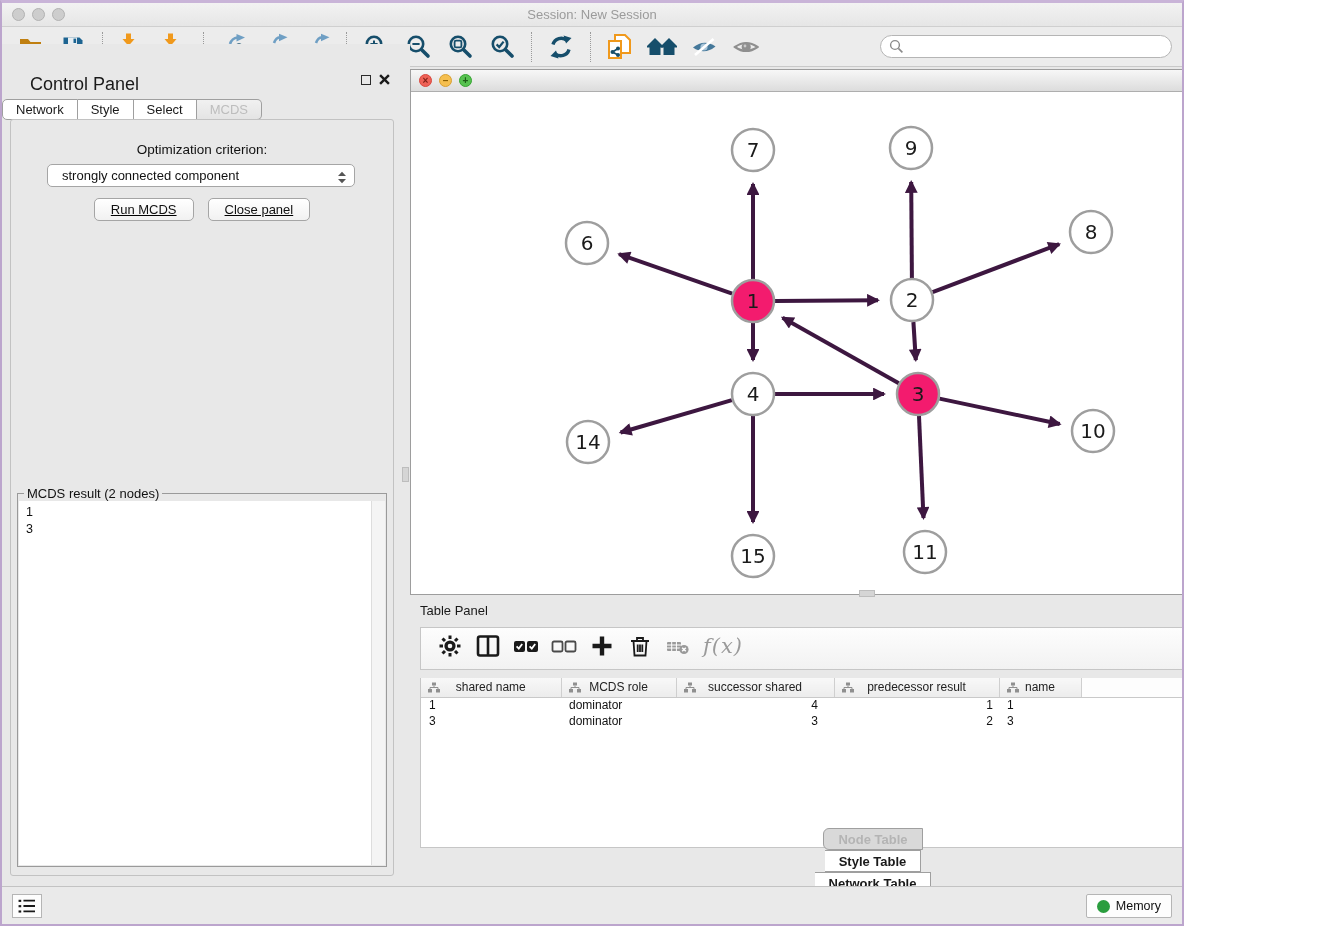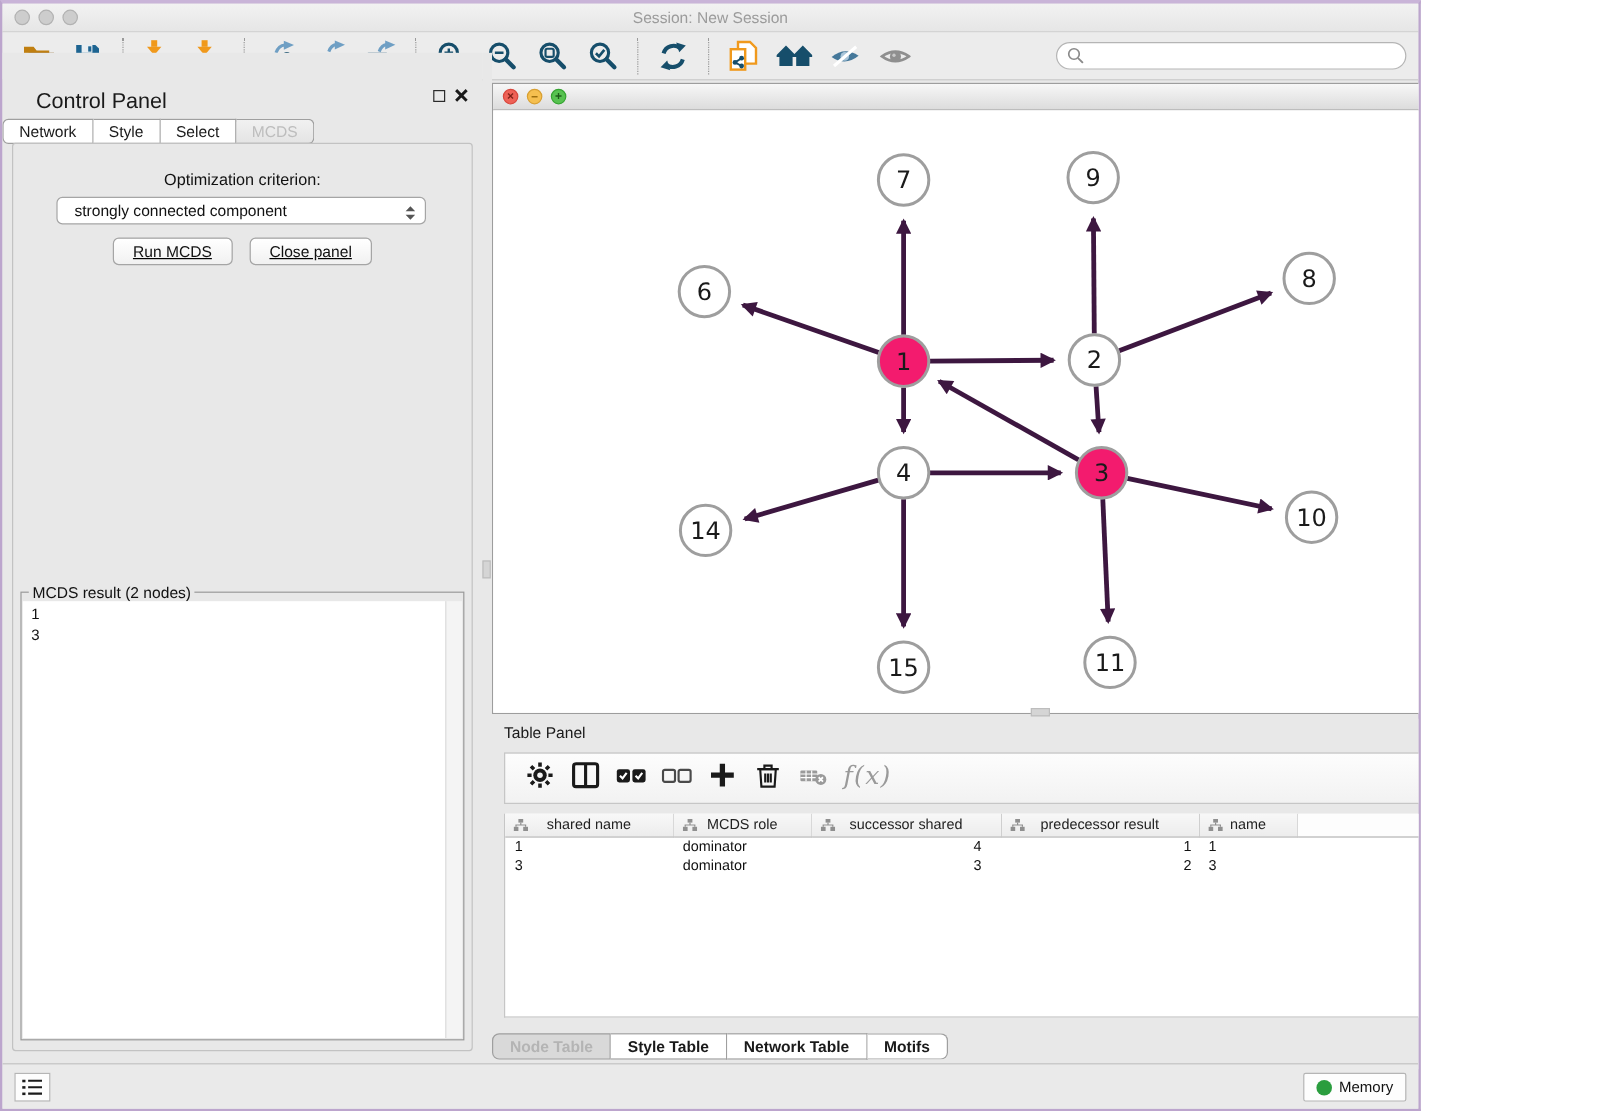--- a/index.html
+++ b/index.html
@@ -95,21 +95,21 @@
   table.datatable th { height:19px; background:linear-gradient(#f8f8f8,#ececec);
                        border-right:1px solid #cfcfcf; border-bottom:1px solid #c9c9c9;
                        font-size:12px; font-weight:normal; color:#222; position:relative; }
   table.datatable th .sorticon { position:absolute; left:7px; top:4px; }
   table.datatable th.filler { background:#fdfdfd; border-right:none; }
   table.datatable td { height:16px; font-size:12px; color:#111; padding:0 8px; white-space:nowrap; }
   td.al { text-align:left; } td.ar { text-align:right; }
   td.ar.pad1 { padding-right:16px; } td.ar.pad2 { padding-right:6px; }
 
   .btabs-strip { position:absolute; left:0; right:0; bottom:1px; height:36px;
-                 display:flex; justify-content:flex-start; align-items:center; }
+                 display:flex; justify-content:center; align-items:center;flex-direction:column; }
   .btab { height:22px; padding:0 14px; font-size:13px; font-weight:bold; line-height:21px;
           background:#fff; border:1px solid #9f9f9f; border-left:none; color:#1a1a1a; }
   .btab:first-child { border-left:1px solid #9f9f9f; border-radius:6px 0 0 6px; }
   .btab:last-child { border-radius:0 6px 6px 0; }
   .btab.selected { background:#d9d9d9; color:#b4b4b4; }
 
   
   .statusbar { position:absolute; left:0; bottom:0; width:100%; height:38px;
                background:#eaeaea; border-top:1px solid #c3c3c3; }
   .sb-left { position:absolute; left:10px; top:7px; width:30px; height:24px; background:#fdfdfd;

